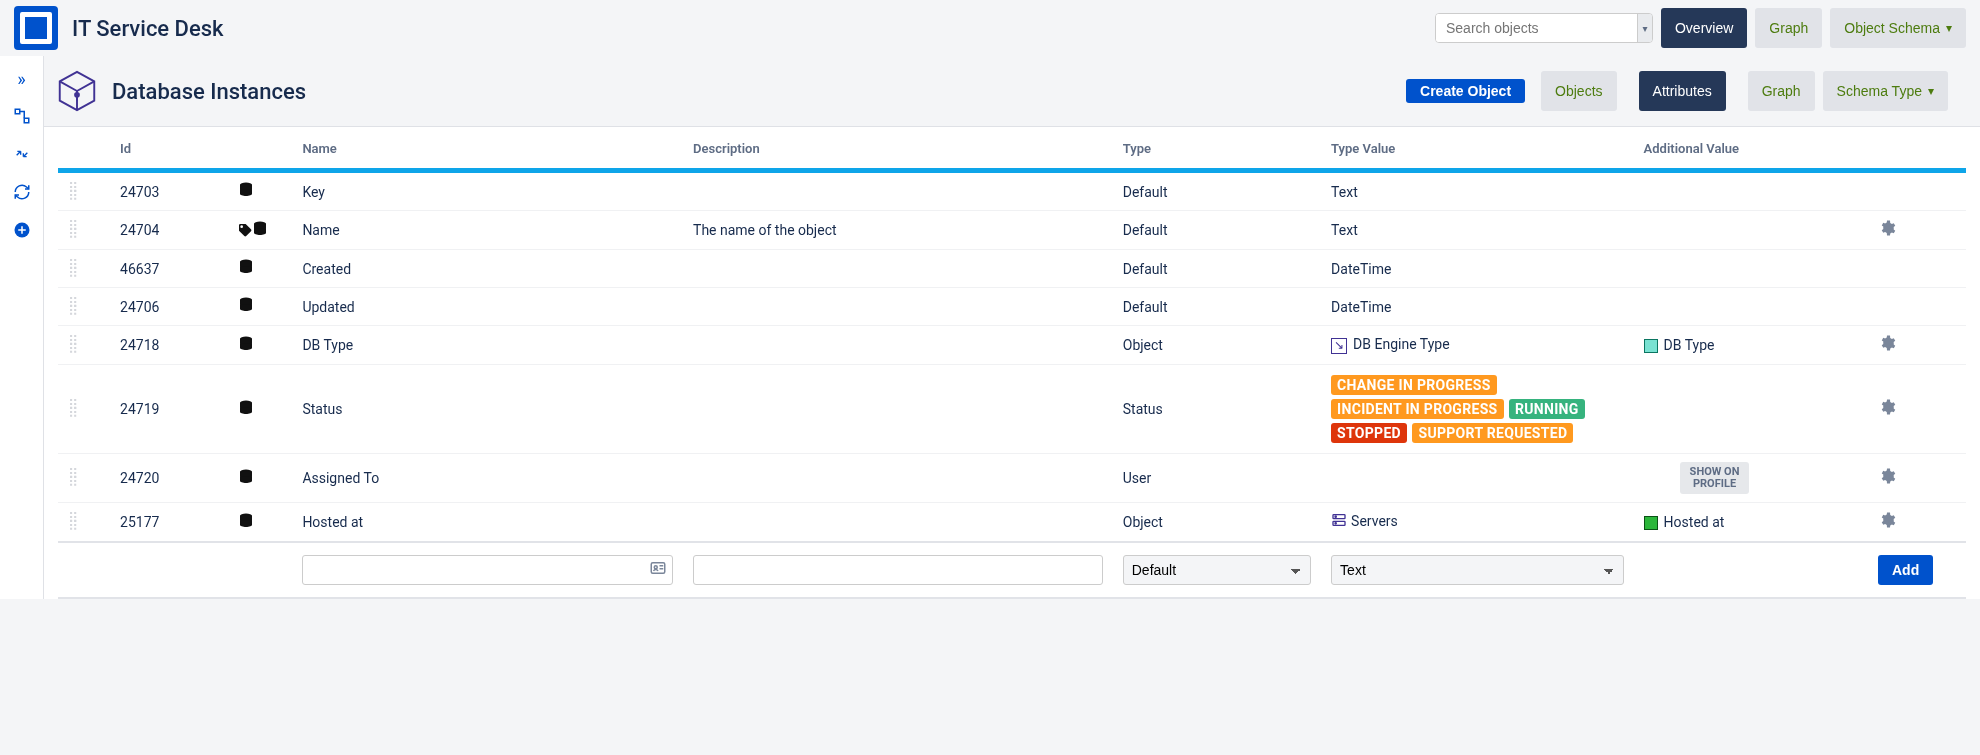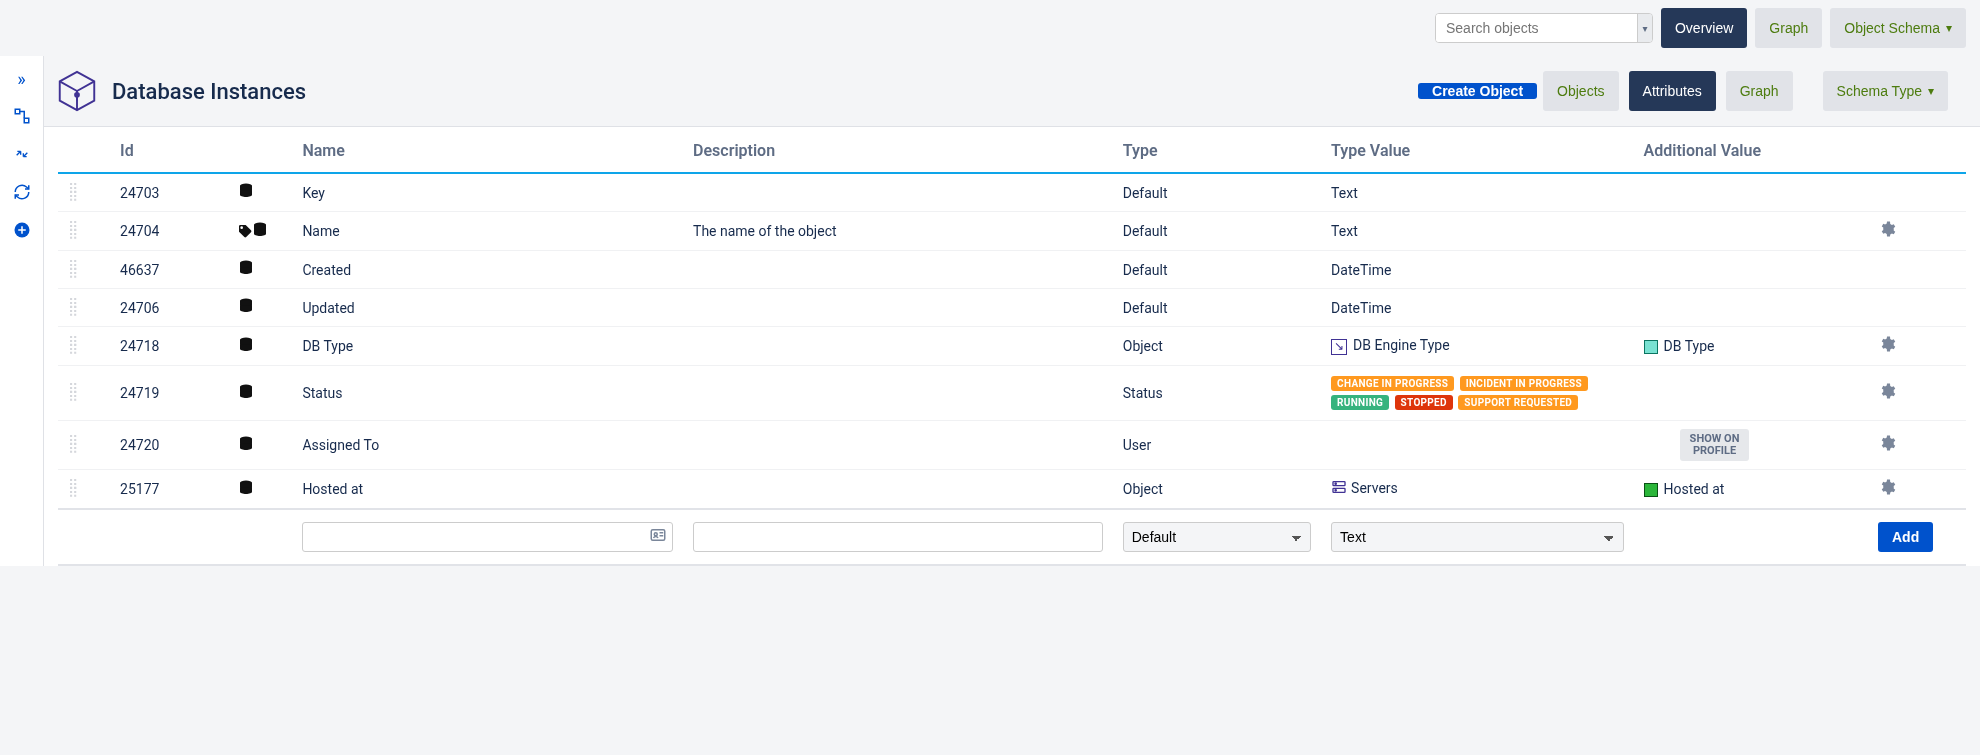--- a/index.html
+++ b/index.html
@@ -53,44 +53,44 @@
     .content { flex:1; }
     .subheader {
       display:flex; align-items:center;
       padding:10px 32px 10px 8px;
       border-bottom:1px solid #dfe1e6;
       background:#f4f5f7;
     }
     .cube-icon { width:50px; height:50px; margin-right:10px; display:flex; align-items:center; justify-content:center;}
     .sub-title { font-size:22px; font-weight:500; color:#172b4d;}
     .sub-spacer{flex:1;}
-    .btn-primary { background:#0052cc; color:#fff; font-weight:600; height:16px; padding:0 14px; border:none; border-radius:3px; font-size:14px; cursor:pointer; }
-    .seg { display:flex; gap:4px; margin-right:22px;}
+    .btn-primary { background:#0052cc; color:#fff; font-weight:600; height:24px; padding:0 14px; border:none; border-radius:3px; font-size:14px; cursor:pointer; margin-right:10px;}
+    .seg { display:flex; gap:16px; margin-right:0;}
     .seg .top-btn { margin-left:6px;}
     .seg .btn-dark{ background:#253858;}
     .table-wrap { padding:0 14px 0 14px; background:#fff;}
     table { width:100%; border-collapse:collapse; }
     thead th {
-      text-align:left; font-size:16px; font-weight:600; color:#5e6c84;
+      text-align:left; font-size:13px; font-weight:600; color:#5e6c84;
       padding:14px 10px 12px 10px;
-      border-bottom:2px solid #0ea5e9;
+      border-bottom:5px solid #0ea5e9;
     }
     tbody td {
       padding:8px 10px;
       border-bottom:1px solid #f0f1f3;
       vertical-align:middle;
       font-size:14px; color:#172b4d;
     }
     .drag { color:#d5d7dc; font-size:14px; letter-spacing:1px; line-height:8px; width:20px; cursor:grab;}
     .db-icon { display:inline-flex; align-items:center; justify-content:center; font-size:16px;}
     .tag-icon { font-size:14px; margin-right:-2px;}
     .gear { color:#7a869a; font-size:18px; cursor:pointer;}
     .badge {
       display:inline-block; padding:2px 6px; border-radius:3px;
-      font-size:10px; font-weight:700; color:#fff; margin:2px 2px 2px 0;
+      font-size:14px; font-weight:700; color:#fff; margin:2px 2px 2px 0;
       text-transform:uppercase; letter-spacing:0.3px;
     }
     .b-orange { background:#ff991f; }
     .b-green { background:#36b37e; }
     .b-red { background:#de350b; }
     .ref-swatch { display:inline-block; width:14px; height:14px; border:1px solid #555; vertical-align:middle; margin-right:6px;}
     .sw-teal { background:#79e2d2; border-color:#0b7561;}
     .sw-green { background:#2bb63a; border-color:#0a5215;}
     .profile-pill { background:#e6e8eb; color:#5e6c84; font-size:11px; font-weight:700; padding:4px 10px; border-radius:3px; text-align:center; line-height:12px; display:inline-block;margin-left:36px;}
     .srv-icon { color:#403294; font-size:16px; margin-right:4px; vertical-align:middle;}
@@ -113,20 +113,24 @@
     .col-type{width:160px;}
     .col-tv{width:240px;}
     .col-av{width:180px;}
     .col-gear{width:40px;}
     svg.cube{stroke:#403294;fill:none;stroke-width:2;}
   </style>
 </head>
 <body>
 
 <div class="top-bar">
+  <div class="logo-block">
+    <div class="logo-square"></div>
+    <div class="app-title">IT Service Desk</div>
+  </div>
   <div class="top-spacer"></div>
   <div class="search-combo">
     <input placeholder="Search objects" style="">
     <div class="dd">▾</div>
   </div>
   <button class="top-btn btn-dark">Overview</button>
   <button class="top-btn btn-light">Graph</button>
   <button class="top-btn btn-light">
     <span>Object Schema</span>
       <span class="chev">▾</span>

